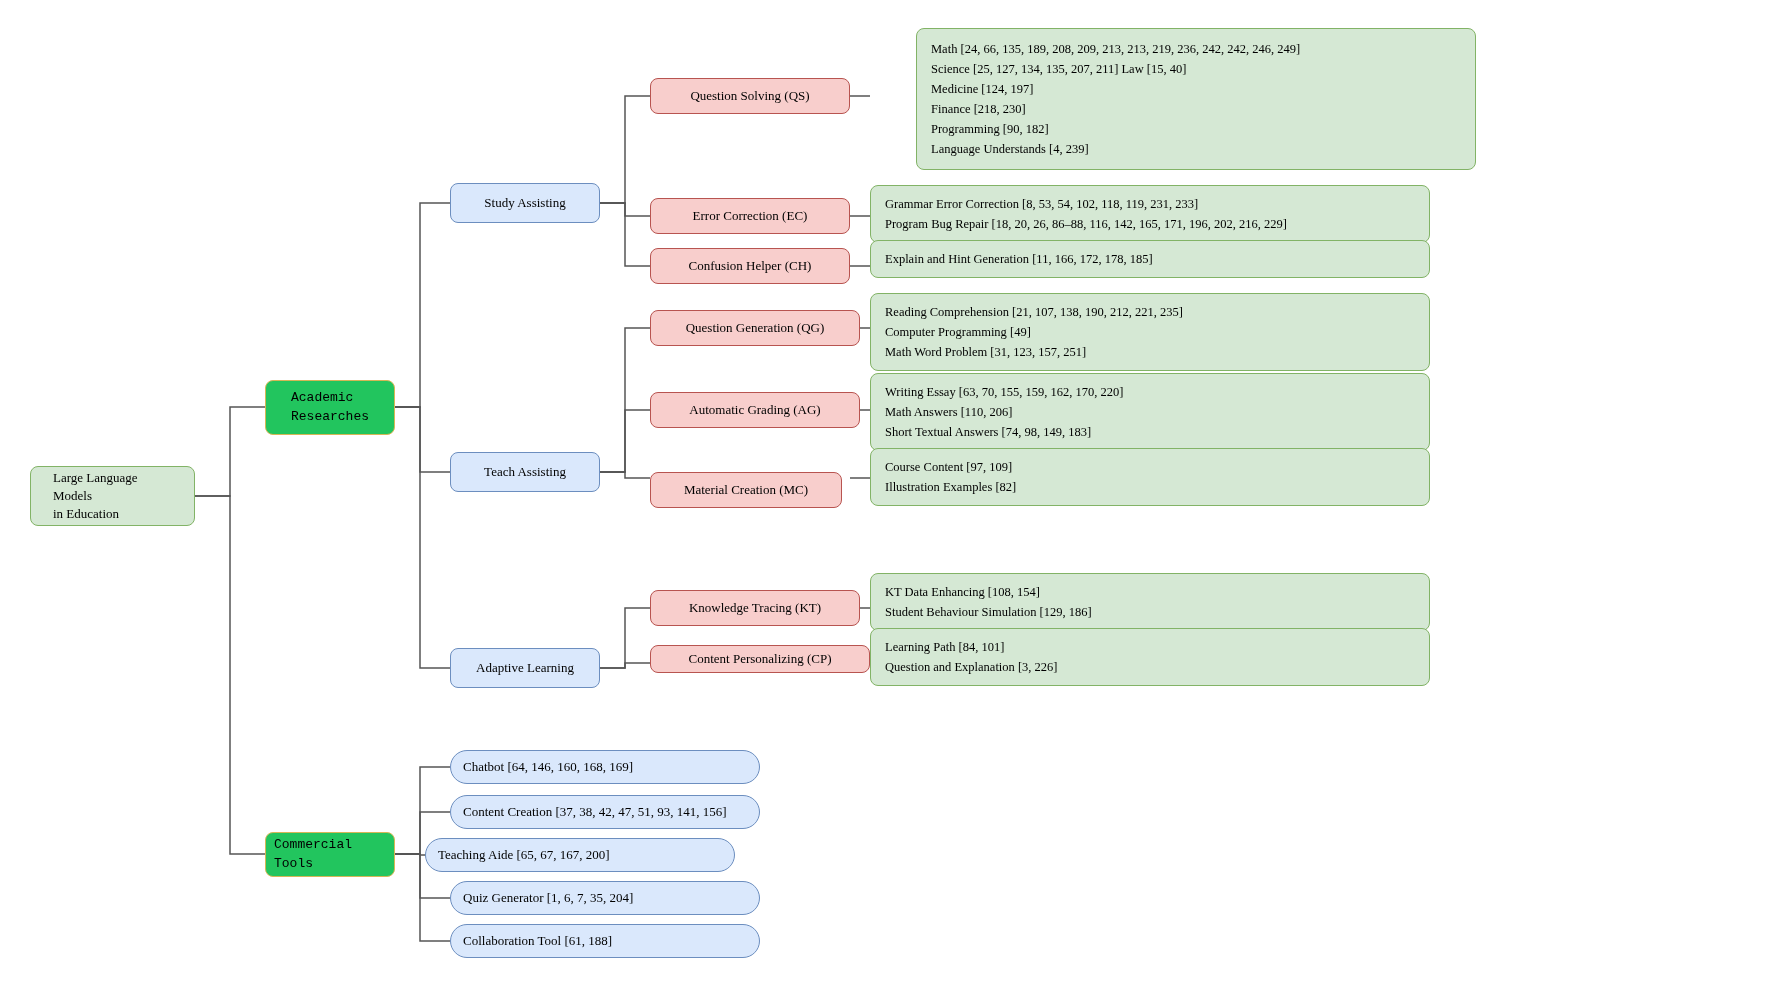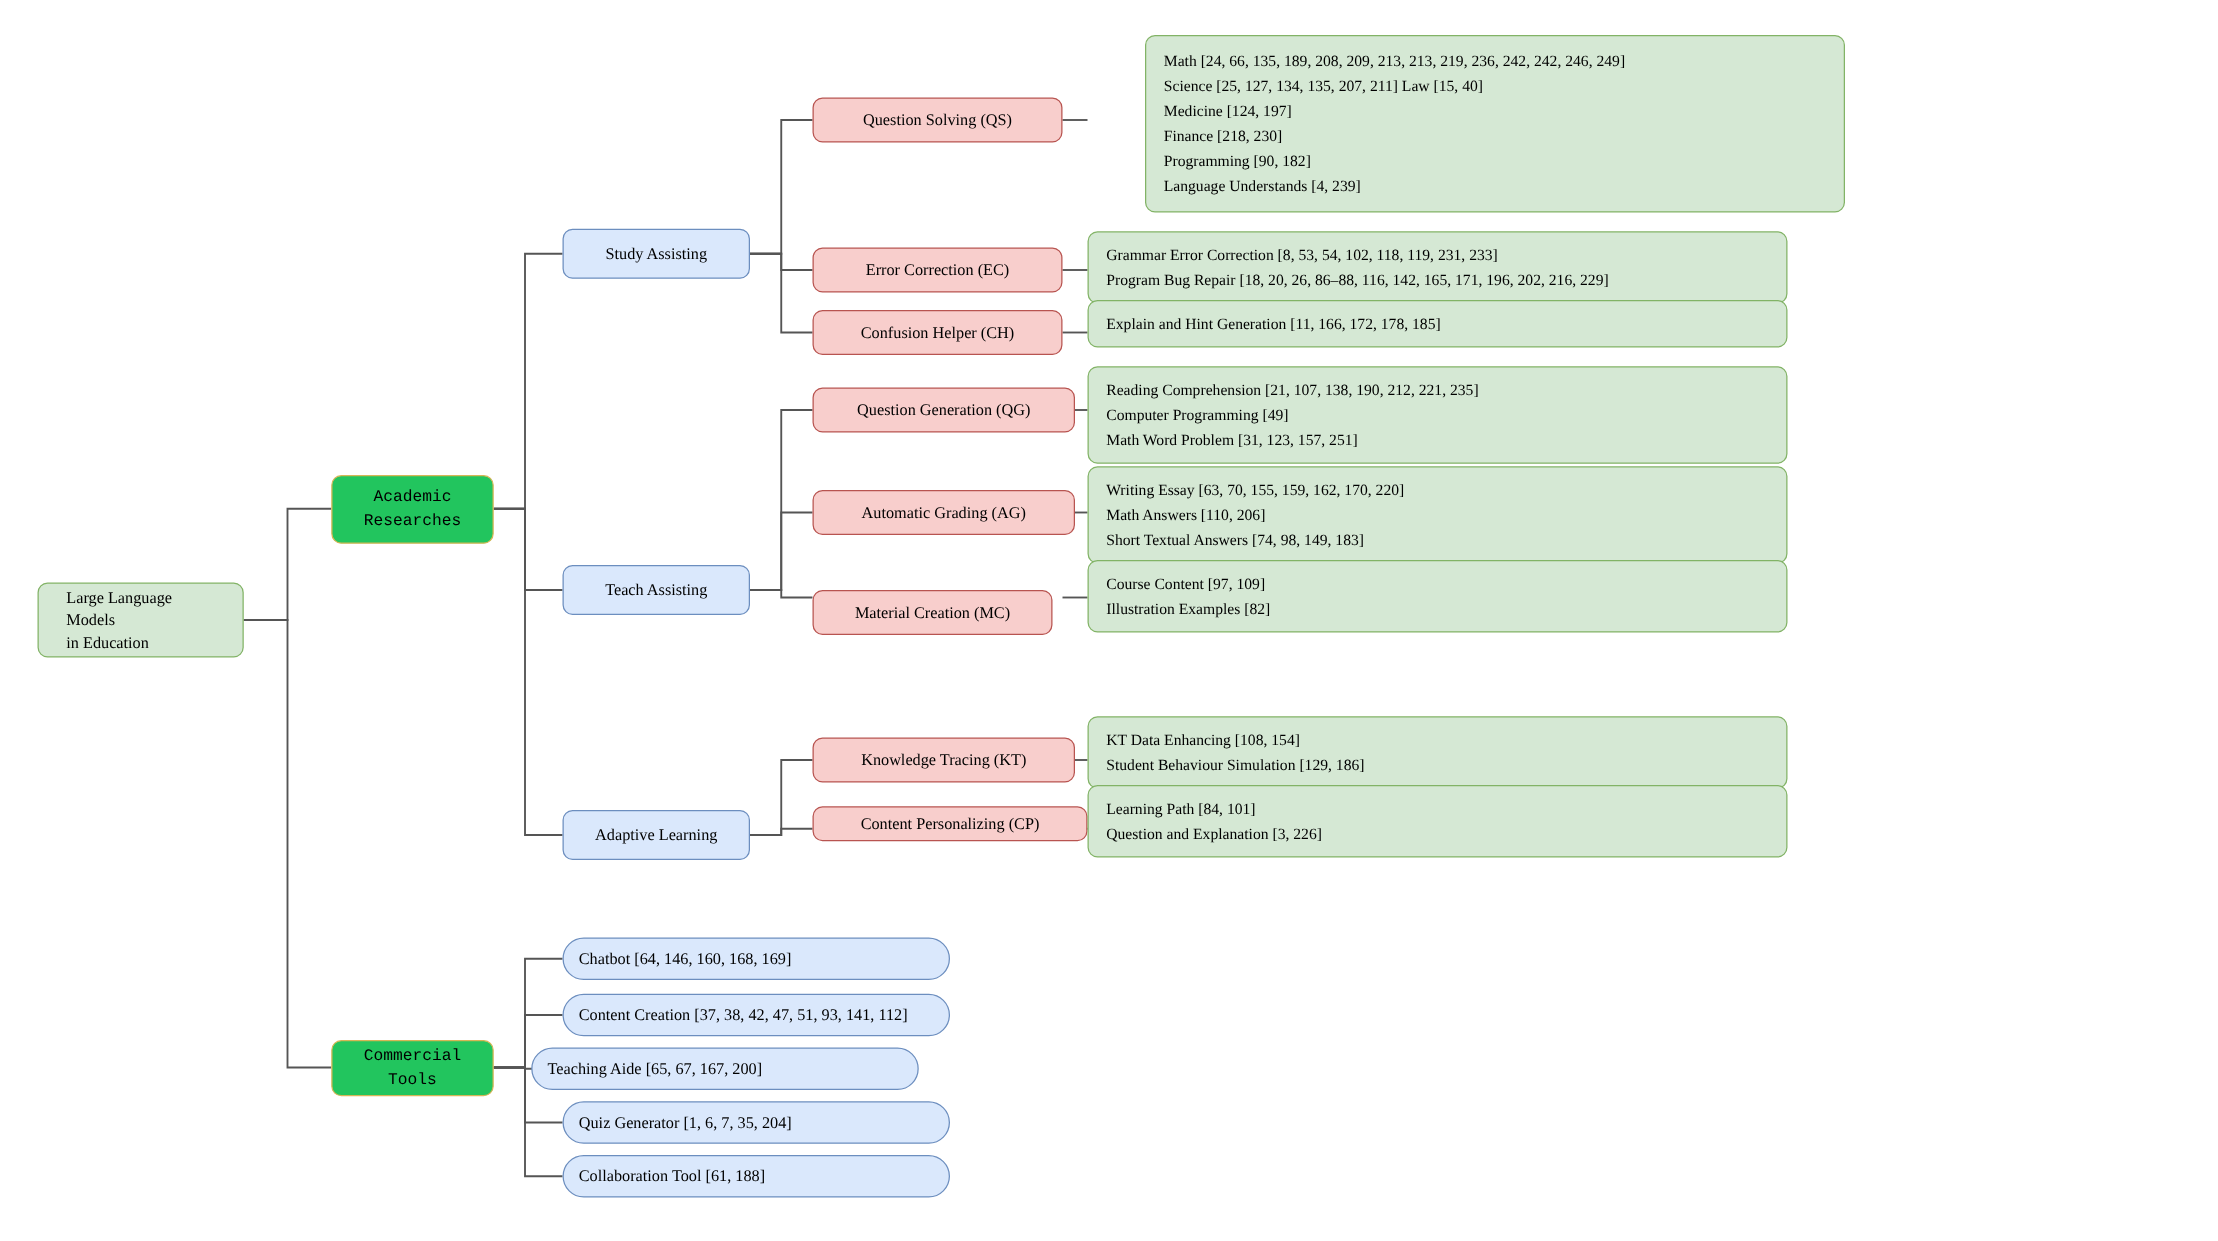--- a/index.html
+++ b/index.html
@@ -20,21 +20,20 @@
       position: absolute;
       top: 0; left: 0;
       width: 1774px;
       height: 993px;
       pointer-events: none;
     }
     .node {
       position: absolute;
       border-radius: 8px;
       padding: 6px 8px;
-      text-align: center;
       font-size: 13px;
       line-height: 1.4;
       display: flex;
       align-items: center;
       justify-content: center;
     }
     .node-root {
       background: #d5e8d4;
       border: 1.5px solid #82b366;
       width: 160px;
@@ -234,21 +233,21 @@
       Learning Path [84, 101]<br>
       Question and Explanation [3, 226]
     </span>
   </div>
 
   <div class="node-commercial" style="position:absolute; left:450px; top:750px; width:310px; height:34px; display:flex; align-items:center;">
     <span>Chatbot [64, 146, 160, 168, 169]</span>
   </div>
 
   <div class="node-commercial" style="position:absolute; left:450px; top:795px; width:310px; height:34px; display:flex; align-items:center;">
-    <span>Content Creation [37, 38, 42, 47, 51, 93, 141, 112]</span>
+    <span>Content Creation [37, 38, 42, 47, 51, 93, 141, 156]</span>
   </div>
 
   <div class="node-commercial" style="position:absolute; left:425px; top:838px; width:310px; height:34px; display:flex; align-items:center;">
     <span>Teaching Aide [65, 67, 167, 200]</span>
   </div>
 
   <div class="node-commercial" style="position:absolute; left:450px; top:881px; width:310px; height:34px; display:flex; align-items:center;">
     <span>Quiz Generator [1, 6, 7, 35, 204]</span>
   </div>
 

